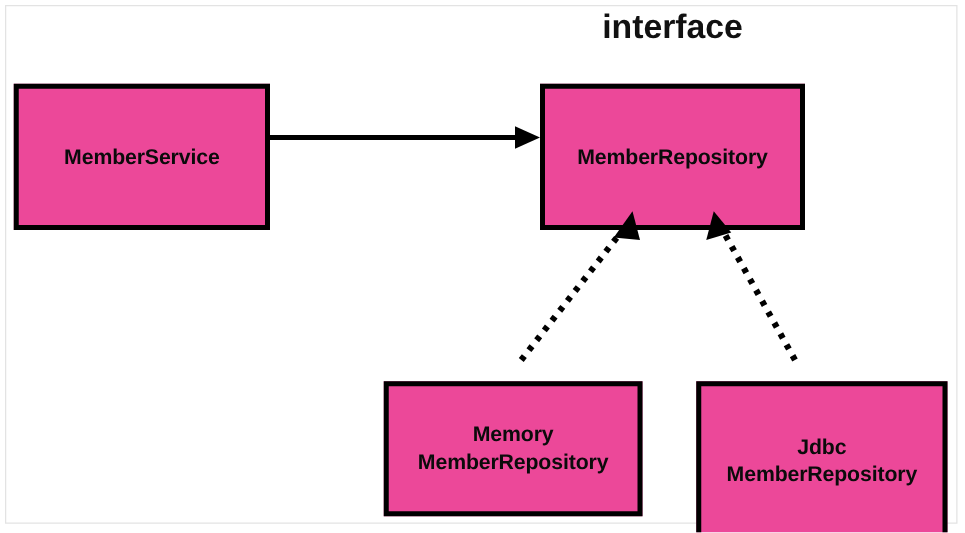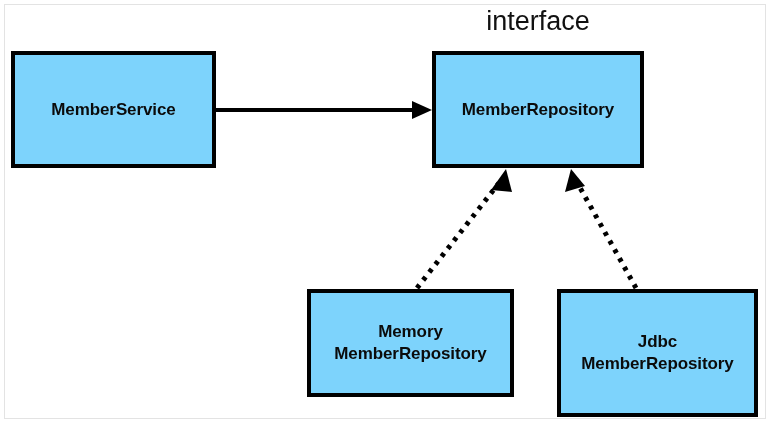--- a/index.html
+++ b/index.html
@@ -26,26 +26,27 @@
     top: 4px;
     width: 762px;
     height: 415px;
     border: 1px solid #e3e3e3;
     box-sizing: border-box;
     background: #ffffff;
   }
   .uml-box {
     position: absolute;
     box-sizing: border-box;
-    background: #7dd3fc;
+    background: #ec4899;
     border: 4px solid #000000;
     display: flex;
     align-items: center;
     justify-content: center;
     text-align: center;
+    margin-top: 16px;
   }
   .uml-box .box-label {
     font-weight: bold;
     color: #0b0b0b;
     line-height: 1.28;
     letter-spacing: -0.1px;
     white-space: pre-line;
   }
   
   #box-member-service {
@@ -69,21 +70,21 @@
   #box-jdbc-member-repository .box-label { font-size: 17px; }
 
   
   #interface-caption {
     position: absolute;
     left: 432px;
     top: 8px;
     width: 212px;
     text-align: center;
     font-size: 27px;
-    font-weight: normal;
+    font-weight: bold;
     color: #111111;
     line-height: 1;
   }
 
   
   #connectors {
     position: absolute;
     left: 0; top: 0;
     width: 772px;
     height: 426px;

